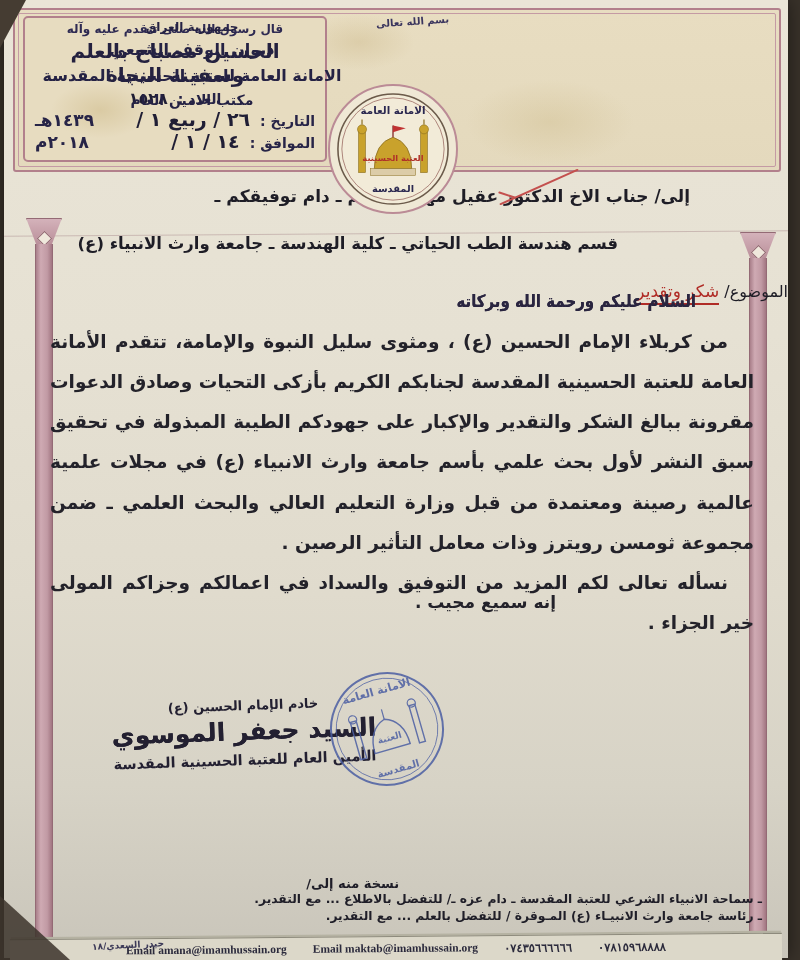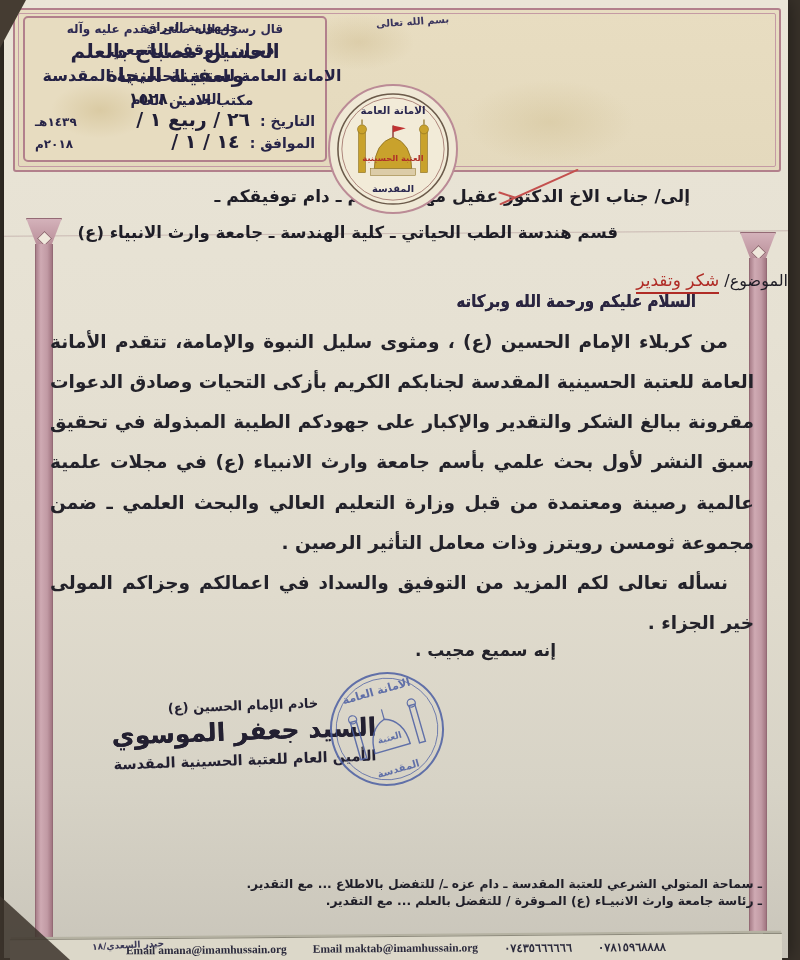--- a/index.html
+++ b/index.html
@@ -31,21 +31,21 @@
     position:absolute;right:452px;left:8px;top:6px;height:146px;
     border:2px solid #b2808c;border-radius:5px;
     background:radial-gradient(70px 40px at 25% 65%, rgba(205,185,135,.5), rgba(205,185,135,0) 70%),#e7dcc0;
     padding:4px 10px;box-sizing:border-box;color:#272447;
   }
   .hadith-intro{font-size:12px;font-weight:700;text-align:center;letter-spacing:1px;color:#2e2a52;}
   .hadith{font-size:20px;font-weight:800;text-align:center;margin-top:3px;color:#24213f;}
   .fld{display:flex;align-items:baseline;font-weight:800;color:#272447;}
   .fld .lbl{font-size:14px;}
   .fld .val{font-size:19px;color:#201e35;margin-right:10px;font-weight:700;}
-  .fld .yr{margin-right:auto;font-size:12px;}
+  .fld .yr{margin-right:auto;font-size:17px;}
   .f-num{justify-content:center;margin-top:2px;}
   .f-num .val{font-size:16px;letter-spacing:3px;}
   .hdr-right{position:absolute;left:12px;top:10px;width:330px;text-align:center;color:#252244;}
   .bismillah{position:absolute;right:330px;top:6px;font-size:10px;font-weight:700;color:#3a355e;transform:rotate(-4deg);}
   .hr1{font-size:12px;font-weight:800;}
   .hr2{font-size:16px;font-weight:800;margin-top:6px;}
   .hr3{font-size:16px;font-weight:800;margin-top:7px;}
   .hr4{font-size:14px;font-weight:800;margin-top:7px;}
   
   .emblem{position:absolute;left:330px;top:90px;width:118px;height:118px;z-index:5;}
@@ -61,30 +61,30 @@
   .cap-l{left:22px;top:218px;}
   .cap-r{left:736px;top:232px;}
   .cap-diamond{position:absolute;width:9px;height:9px;background:#efe8dc;transform:rotate(45deg);left:12px;top:14px;border:1px solid #946a75;}
   
   .redmark{position:absolute;left:492px;top:160px;width:92px;height:40px;z-index:6;}
   .redmark .s1{position:absolute;left:0;top:26px;width:86px;height:2px;background:#c4504e;transform:rotate(-24deg);border-radius:2px;}
   .redmark .s2{position:absolute;left:2px;top:34px;width:18px;height:2px;background:#c4504e;transform:rotate(18deg);border-radius:2px;}
   
   .addr{position:absolute;left:0;right:0;top:186px;color:#1e1d26;}
   .a1{font-size:17px;font-weight:800;padding-right:98px;}
-  .a2{font-size:16.5px;font-weight:800;padding-right:170px;margin-top:17px;}
+  .a2{font-size:16.5px;font-weight:800;padding-right:170px;margin-top:28px;}
   .subj{margin-top:28px;font-size:16px;font-weight:400;}
   .subj .red{color:#b02c26;border-bottom:2px solid #b02c26;padding-bottom:2px;font-size:17px;}
   
   .greet{position:absolute;right:92px;top:292px;font-size:15px;font-weight:800;color:#2a2540;transform:scaleY(1.15);letter-spacing:-.5px;text-shadow:0 0 .6px #2a2540;}
   
   .body-txt{position:absolute;left:34px;right:34px;top:322px;font-size:18.5px;font-weight:600;color:#23222a;line-height:2.17;text-align:justify;padding-left:12px;}
   .body-txt p{margin:0;}
   .body-txt .p1{text-indent:26px;}
-  .closing2{position:absolute;right:232px;top:592px;font-size:17px;font-weight:600;color:#23222a;margin-top:48px;}
+  .closing2{position:absolute;right:232px;top:592px;font-size:17px;font-weight:600;color:#23222a;}
   
   .sig{position:absolute;left:105px;top:698px;width:270px;text-align:center;transform:rotate(-2deg);color:#232031;}
   .sig-pre{font-size:13px;font-weight:800;letter-spacing:1px;}
   .sig-name{font-size:25px;font-weight:800;margin-top:4px;text-shadow:0 0 .5px #232031;}
   .sig-title{font-size:14.5px;font-weight:800;margin-top:6px;letter-spacing:.5px;}
   .stamp{position:absolute;left:322px;top:668px;width:122px;height:122px;transform:rotate(-16deg);opacity:.85;z-index:4;}
   
   .cc{position:absolute;right:26px;top:876px;color:#1f1e28;z-index:3;}
   .cc-label{font-size:13px;font-weight:800;padding-left:52px;text-align:left;}
   .cc-item{font-size:12.3px;font-weight:800;line-height:16.5px;text-align:right;}
@@ -203,21 +203,22 @@
       <rect x="87" y="44" width="6" height="38" fill="none" stroke="#4c5fa3" stroke-width="1.4"></rect>
       <circle cx="90" cy="42" r="4" fill="none" stroke="#4c5fa3" stroke-width="1.2"></circle>
       <path d="M42,80 Q42,56 60,50 Q78,56 78,80 Z" fill="none" stroke="#4c5fa3" stroke-width="1.4"></path>
       <line x1="60" y1="50" x2="60" y2="40" stroke="#4c5fa3" stroke-width="1.2"></line>
       <text x="60" y="72" font-size="9" font-weight="bold" fill="#4c5fa3" text-anchor="middle">العتبة</text>
       <text x="60" y="104" font-size="10" font-weight="bold" fill="#4c5fa3" text-anchor="middle">المقدسة</text>
     </svg>
   </div>
 
   <div class="cc">
-    <div class="cc-item">ـ سماحة المتولي الشرعي للعتبة المقدسة ـ دام عزه ـ/ للتفضل بالاطلاع ... مع التقدير.</div>
+    <div class="cc-label">نسخة منه إلى/</div>
+    <div class="cc-item">ـ سماحة الانبياء الشرعي للعتبة المقدسة ـ دام عزه ـ/ للتفضل بالاطلاع ... مع التقدير.</div>
     <div class="cc-item">ـ رئاسة جامعة وارث الانبيـاء (ع) المـوقرة / للتفضل بالعلم ... مع التقدير.</div>
   </div>
 
   <div class="bar">
     <span>Email amana@imamhussain.org</span>
     <span>Email maktab@imamhussain.org</span>
     <span>٠٧٤٣٥٦٦٦٦٦٦</span>
     <span>٠٧٨١٥٩٦٨٨٨٨</span>
   </div>
   <div class="corner-note">حيدر السعدي/١٨</div>

